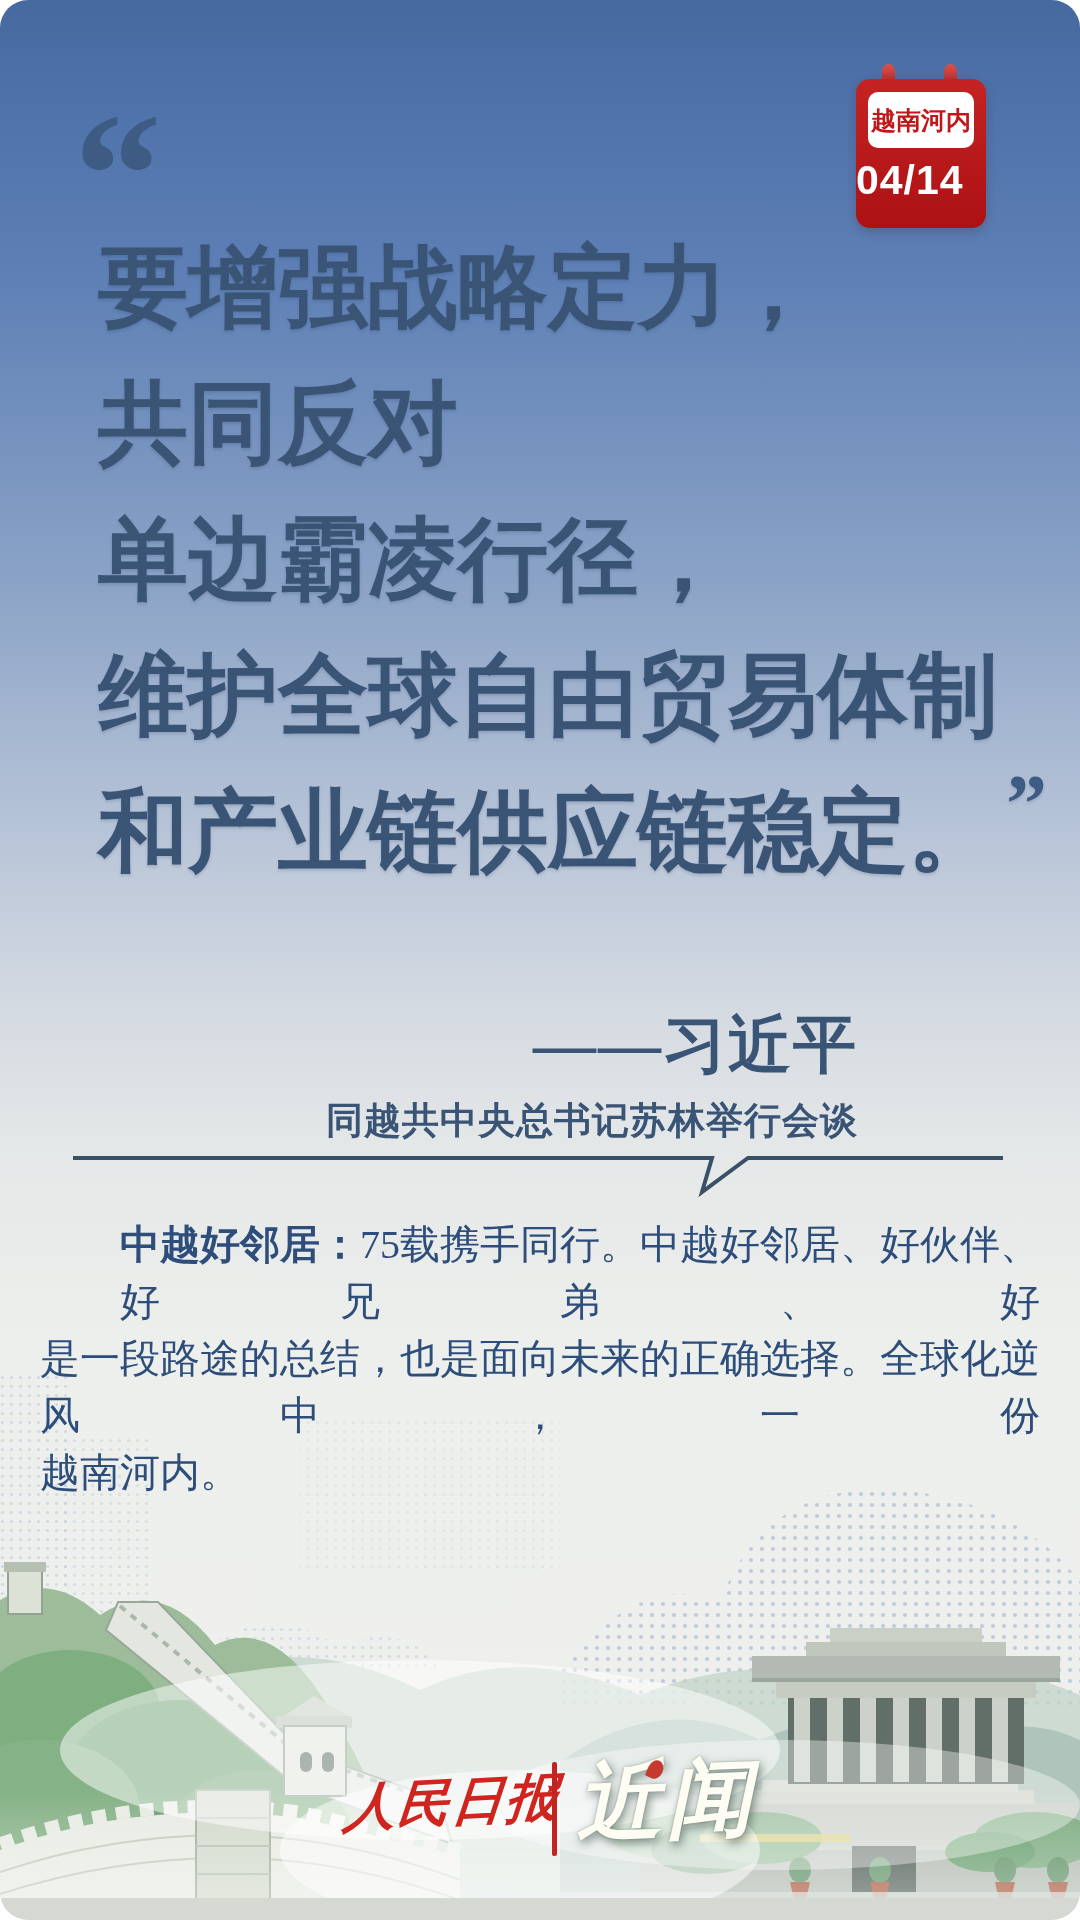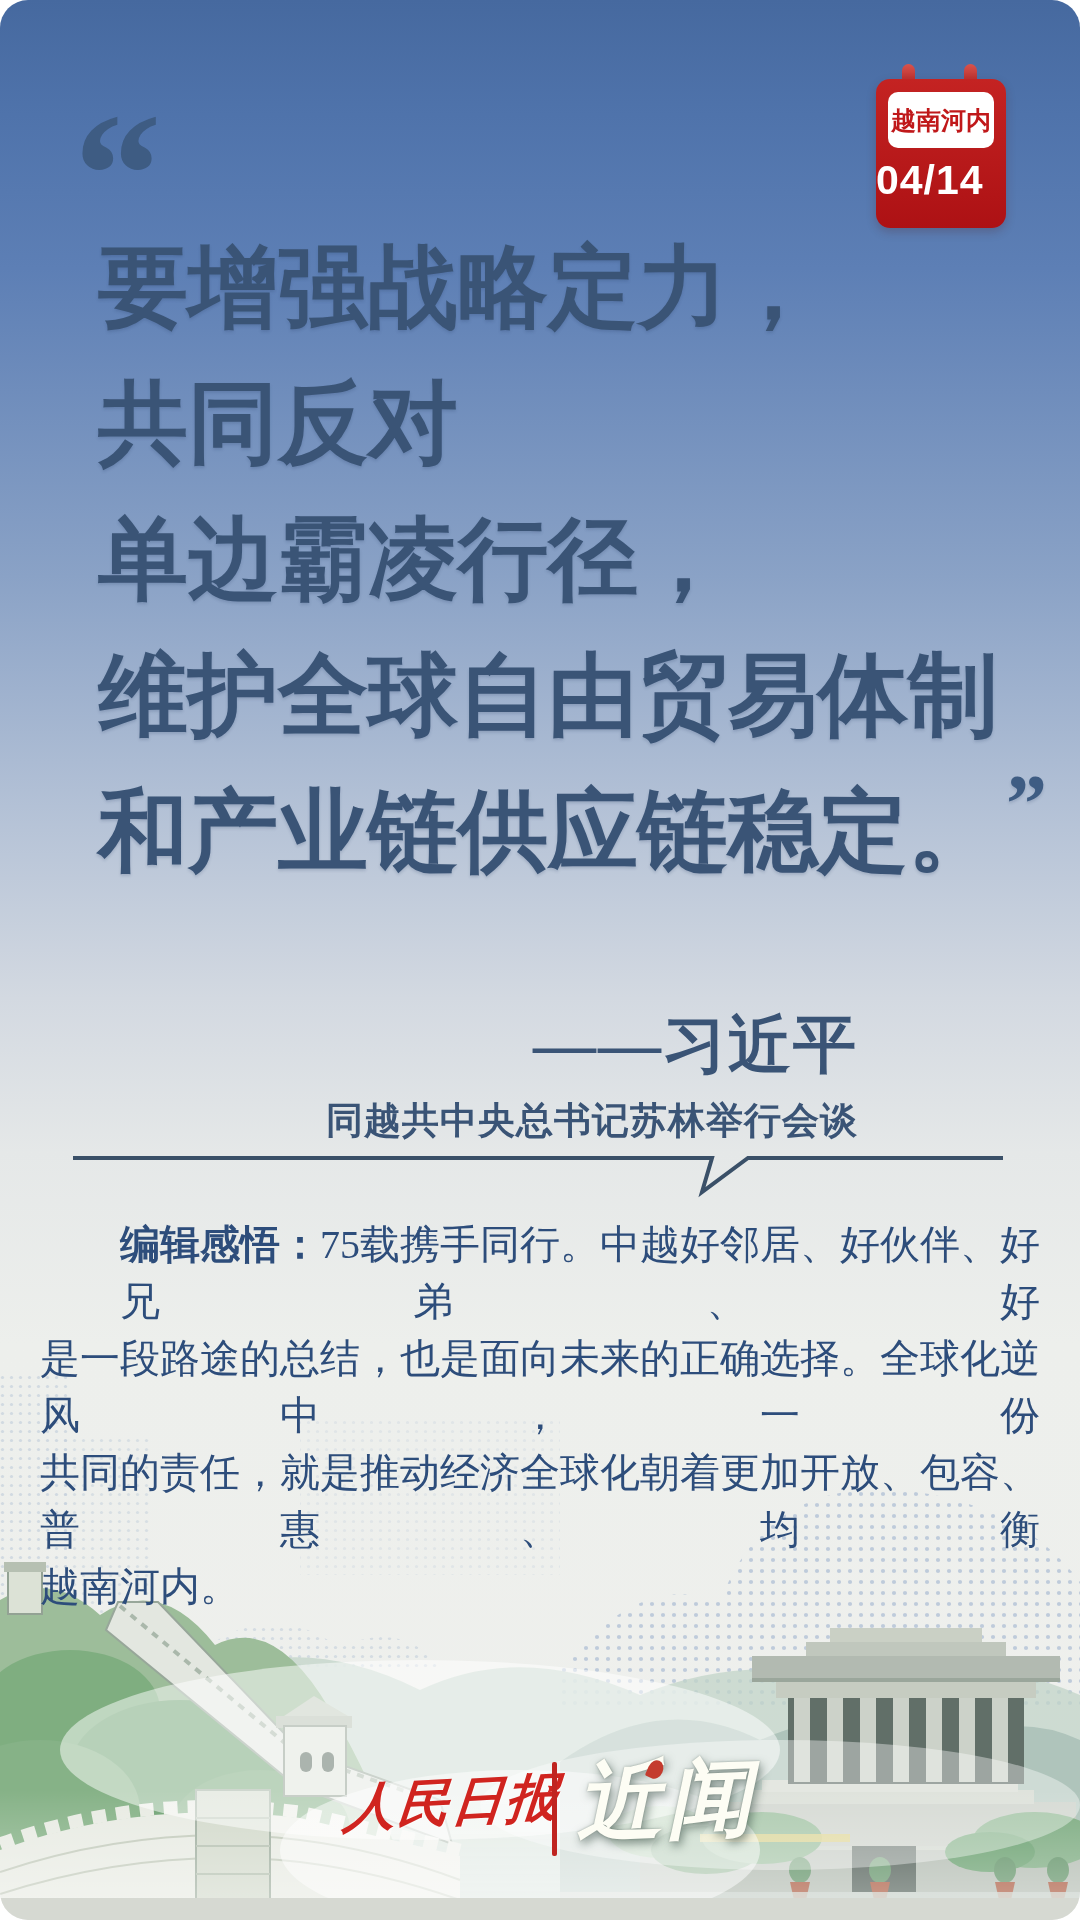--- a/index.html
+++ b/index.html
@@ -3,21 +3,21 @@
 <meta charset="utf-8">
 <style>
   html,body{margin:0;padding:0;background:#ffffff;}
   body{width:1080px;height:1920px;font-family:"Liberation Sans",sans-serif;}
   .poster{position:relative;width:1080px;height:1920px;overflow:hidden;border-radius:28px;
     background:linear-gradient(180deg,#46699f 0%,#4f73ab 6%,#5d7fb5 14%,#8aa2c6 30%,
       #b3c1d6 42%,#d3d9e1 52%,#e5e8e8 60%,#edefec 70%,#eff0ed 100%);}
   .poster *{box-sizing:border-box;}
 
   
-  .calendar{position:absolute;left:876px;top:64px;width:152px;height:164px;}
+  .calendar{position:absolute;left:856px;top:64px;width:152px;height:164px;}
   .cal-ring{position:absolute;top:0;width:13px;height:30px;border-radius:7px;
     background:linear-gradient(180deg,#d9534c,#a01114);}
   .cal-ring.r1{left:26px;} .cal-ring.r2{left:88px;}
   .cal-body{position:absolute;top:15px;left:0;width:130px;height:149px;border-radius:14px;
     background:linear-gradient(180deg,#c42322,#ad1114);box-shadow:0 4px 10px rgba(80,30,30,.25);}
   .cal-label{margin:13px auto 0;width:106px;height:56px;border-radius:10px;background:#ffffff;
     display:flex;align-items:center;justify-content:center;
     font-family:"Liberation Serif","DejaVu Serif",serif;font-weight:700;font-size:25px;color:#c0181a;}
   .cal-date{margin-top:9px;font-weight:700;font-size:41px;color:#ffffff;
     font-family:"Liberation Sans",sans-serif;letter-spacing:1px;}
@@ -90,23 +90,22 @@
   <div class="attr">
     <div class="attr-name">——习近平</div>
     <div class="attr-event">同越共中央总书记苏林举行会谈</div>
   </div>
 
   <svg class="divider" viewBox="0 0 1080 60">
     <path d="M73 12 H712 L702 46 L748 12 H1003" fill="none" stroke="#3a5068" stroke-width="4" stroke-linejoin="miter"></path>
   </svg>
 
   <div class="commentary">
-    <div class="c-line first"><span class="c-label">编辑感悟：</span><span>75载携手同行。中越好邻居、好伙伴、好兄弟、好</span></div>
+    <div class="c-line first"><span class="c-label">中越好邻居：</span><span>75载携手同行。中越好邻居、好伙伴、好兄弟、好</span></div>
     <div class="c-line">是一段路途的总结，也是面向未来的正确选择。全球化逆风中，一份</div>
-    <div class="c-line">共同的责任，就是推动经济全球化朝着更加开放、包容、普惠、均衡</div>
     <div class="c-line last">越南河内。</div>
   </div>
 
   <svg class="scene" viewBox="0 0 1080 770">
     <defs>
       <pattern id="dots" width="11" height="11" patternUnits="userSpaceOnUse">
         <circle cx="3" cy="3" r="2.1" fill="#9fb3cf"></circle>
       </pattern>
       <pattern id="dots2" width="9" height="9" patternUnits="userSpaceOnUse">
         <circle cx="2.5" cy="2.5" r="1.6" fill="#b4c3d6"></circle>

